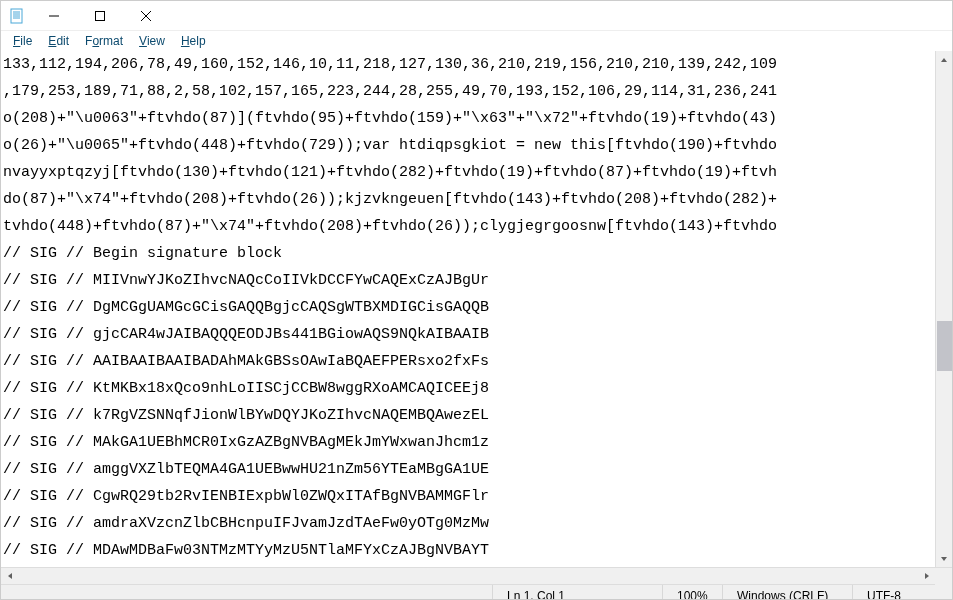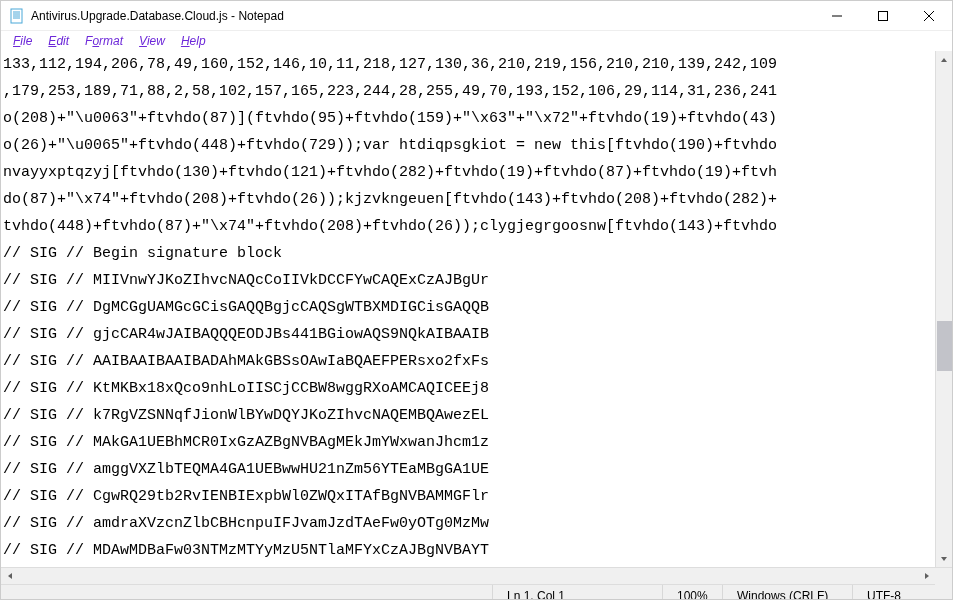--- a/index.html
+++ b/index.html
@@ -50,22 +50,21 @@
       height: 20px;
       display: flex;
       align-items: center;
       padding: 0 4px;
       background: #fff;
       font-size: 12px;
       user-select: none;
     }
     .menu-item {
       padding: 4px 8px;
-      color: #6d28d9;
-      font-style: italic;
+      color: #0c4a6e;
     }
     .menu-item .ul { text-decoration: underline; }
     .editor-wrap {
       position: relative;
       height: 516px;
       display: flex;
     }
     .editor {
       flex: 1;
       font-family: Consolas, "Courier New", monospace;
@@ -152,21 +151,20 @@
 <div class="titlebar">
   <span class="titlebar-icon">
     <svg viewBox="0 0 16 16">
       <rect x="2" y="1" width="11" height="14" fill="#fff" stroke="#4aa8d8" stroke-width="1"></rect>
       <line x1="4" y1="4" x2="11" y2="4" stroke="#4aa8d8" stroke-width="1"></line>
       <line x1="4" y1="6" x2="11" y2="6" stroke="#4aa8d8" stroke-width="1"></line>
       <line x1="4" y1="8" x2="11" y2="8" stroke="#4aa8d8" stroke-width="1"></line>
       <line x1="4" y1="10" x2="11" y2="10" stroke="#4aa8d8" stroke-width="1"></line>
     </svg>
   </span>
-  <span class="titlebar-title">Antivirus.Upgrade.Database.Cloud.js - Notepad</span>
   <div class="window-controls">
     <div class="win-btn">
       <svg width="10" height="10" viewBox="0 0 10 10">
           <line x1="0" y1="5" x2="10" y2="5" stroke="#000" stroke-width="1"></line>
         </svg>
     </div>
     <div class="win-btn">
       <svg width="10" height="10" viewBox="0 0 10 10">
           <rect x="0.5" y="0.5" width="9" height="9" fill="none" stroke="#000" stroke-width="1"></rect>
         </svg>

